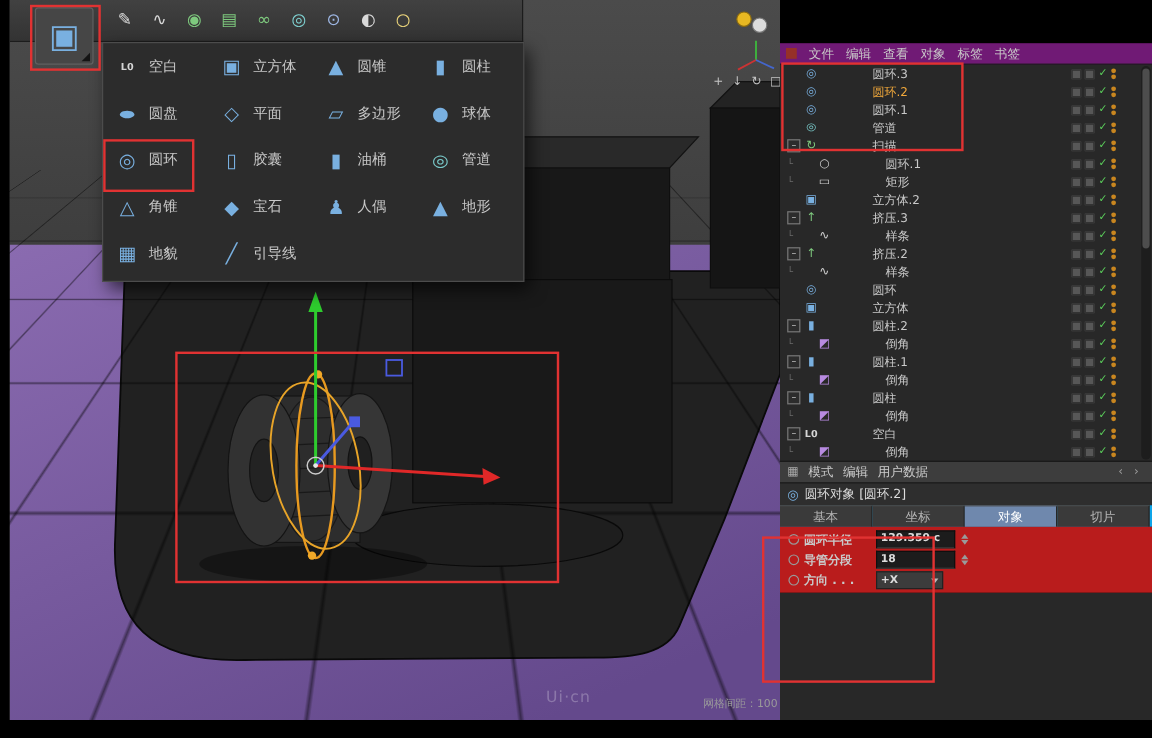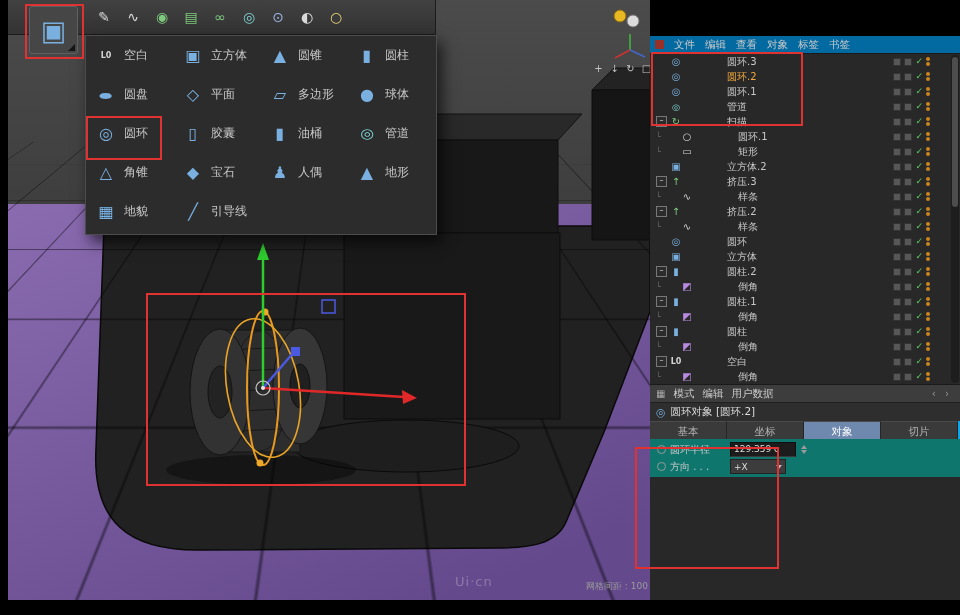--- a/index.html
+++ b/index.html
@@ -43,21 +43,21 @@
   .menu-item .icon{font-size:16px;width:20px;text-align:center;}
   .mi-label{font-size:12px;color:#c8c8c8;}
   .ic-null{font-size:8px !important;font-weight:700;}
   .ic-disc{transform:scaleY(.5);}
   .ic-tube{transform:scaleY(.85);}
 
   
   .panel{position:absolute;left:650px;top:0;width:310px;height:615px;z-index:10;background:#000;
     display:flex;flex-direction:column;}
   .panel-top{height:36px;background:#000;}
-  .om-menubar{height:17px;background:#0369a1;display:flex;align-items:center;gap:10px;padding-left:5px;
+  .om-menubar{height:17px;background:#701a75;display:flex;align-items:center;gap:10px;padding-left:5px;
     font-size:10.5px;color:#c9c9c9;border-bottom:1px solid #1a1a1a;text-align:center;}
   .panel-ico{width:9px;height:9px;background:#963028;flex:none;}
   .om-menu-items{display:flex;gap:10px;}
   .obj-list{height:330px;background:#282828;overflow:hidden;}
   .obj-row{display:flex;align-items:center;height:15px;padding:0 4px 0 6px;gap:3px;font-size:10px;}
   .tree{color:#6a6a6a;font-size:8px;width:8px;flex:none;}
   .expander{width:9px;height:9px;flex:none;border:1px solid #787878;background:#2c2c2c;color:#ccc;
     font-size:8px;line-height:7px;text-align:center;}
   .spacer{width:11px;flex:none;}
   .obj-row .icon{font-size:10px;width:12px;text-align:center;flex:none;}
@@ -77,21 +77,21 @@
   .mode-arrows{margin-left:auto;color:#999;font-size:10px;letter-spacing:3px;}
   .obj-title{height:18px;background:#2e2e2e;display:flex;align-items:center;gap:5px;padding-left:6px;
     font-size:10.5px;color:#ddd;border-top:1px solid #1f1f1f;}
   .obj-title .icon{font-size:11px;}
   .tabs{display:flex;height:18px;background:#0ea5e9;}
   .tab{width:77px;text-align:center;line-height:18px;font-size:10.5px;color:#b5b5b5;background:#3a3a3a;
     border-right:1px solid #262626;border-top:1px solid #4a4a4a;box-sizing:border-box;}
   .tab.active{background:#6f88ad;color:#fff;}
   .sec-header{height:17px;line-height:17px;background:#3d3d3d;color:#ddd;font-size:10.5px;padding-left:8px;
     border-top:1px solid #222;}
-  .props{background:#0f766e;padding:2px 0;}
+  .props{background:#b91c1c;padding:2px 0;font-weight:bold;}
   .prop-row{display:flex;align-items:center;height:17px;padding-left:7px;gap:4px;}
   .bullet{width:7px;height:7px;border:1px solid #999;border-radius:50%;flex:none;}
   .plabel{font-size:10px;color:#c9c9c9;width:56px;flex:none;white-space:nowrap;}
   .pinput{width:58px;height:13px;background:#1c1c1c;border:1px solid #0f0f0f;border-bottom-color:#3a3a3a;
     color:#ddd;font-size:9px;line-height:13px;padding:0 3px;white-space:nowrap;overflow:hidden;}
   .stepper{display:flex;flex-direction:column;gap:1px;margin-left:1px;}
   .stepper .up{width:0;height:0;border-left:3px solid transparent;border-right:3px solid transparent;border-bottom:4px solid #9a9a9a;}
   .stepper .down{width:0;height:0;border-left:3px solid transparent;border-right:3px solid transparent;border-top:4px solid #9a9a9a;}
   .pselect{width:48px;height:13px;background:#3c3c3c;border:1px solid #222;color:#ddd;font-size:9px;
     display:flex;align-items:center;justify-content:space-between;padding:0 3px;}
@@ -667,20 +667,29 @@
           <span class="bullet"></span>
           <span class="plabel">圆环半径</span>
           <span class="pinput">129.359 c</span>
           <span class="stepper">
             <i class="up"></i>
             <i class="down"></i>
           </span>
         </div>
         <div class="prop-row">
           <span class="bullet"></span>
+          <span class="plabel">导管分段</span>
+          <span class="pinput">18</span>
+          <span class="stepper">
+            <i class="up"></i>
+            <i class="down"></i>
+          </span>
+        </div>
+        <div class="prop-row">
+          <span class="bullet"></span>
           <span class="plabel">方向 . . .</span>
           <span class="pselect">
             <span class="pval">+X</span>
             <i class="darrow"></i>
           </span>
         </div>
       </div>
     <div class="panel-fill"></div>
     <div class="panel-bottom"></div>
     <div class="om-scroll">

